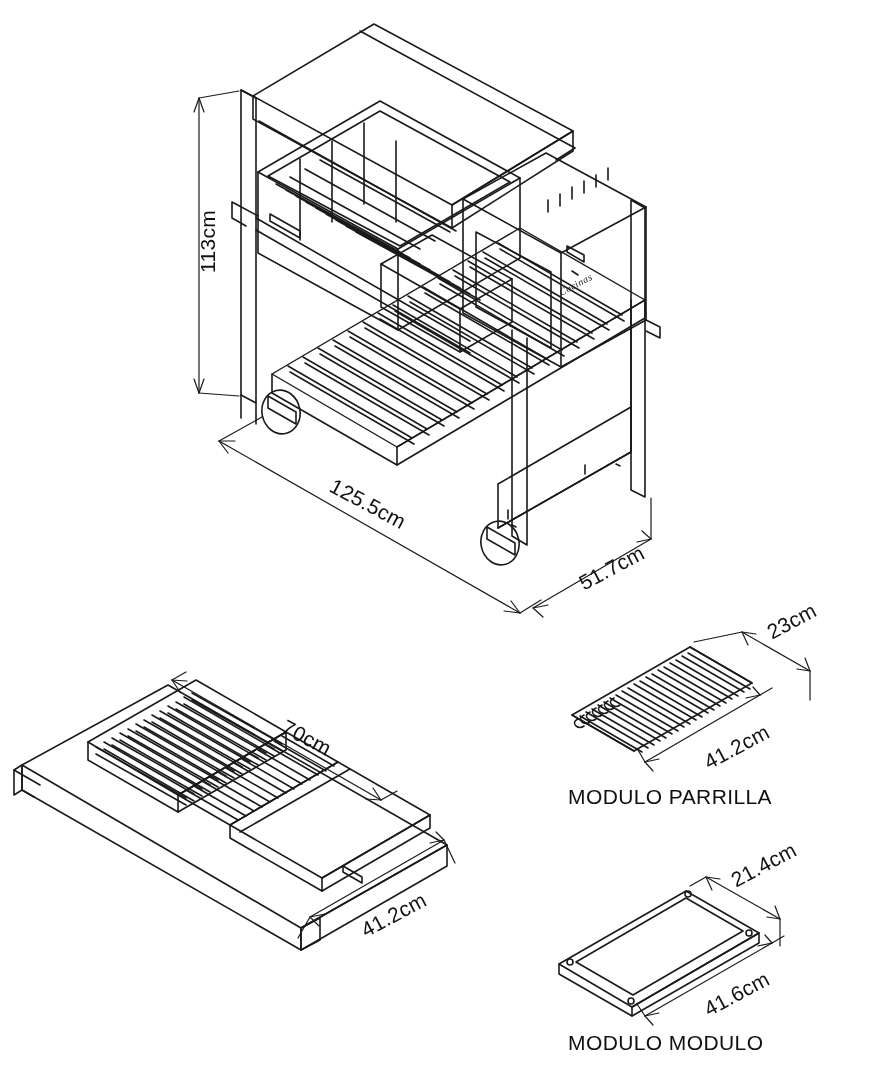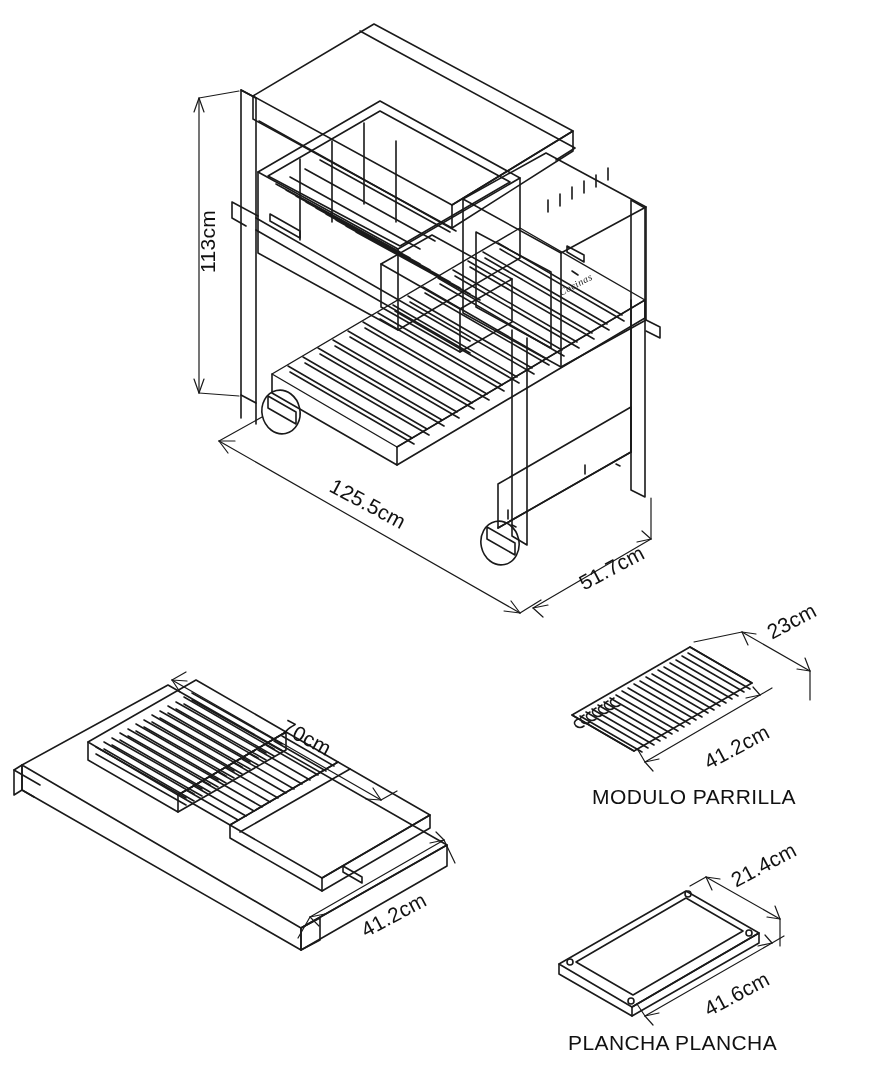--- a/index.html
+++ b/index.html
@@ -301,21 +301,21 @@
   <div class="brand" style="left: 557px; top: 288px; transform: rotate(-28deg); transform-origin: left top;">Cocinas</div>
 
   <div class="lbl dim rot-pos28" style="left:289px; top:715px;">70cm</div>
 
   <div class="lbl dim rot-neg28" style="left:357px; top:921px;">41.2cm</div>
 
   <div class="lbl dim rot-neg28" style="left:763px; top:623px;">23cm</div>
 
   <div class="lbl dim rot-neg28" style="left:700px; top:753px;">41.2cm</div>
 
-  <div class="lbl caption" style="left:592px; top:785px;">MODULO PARRILLA</div>
+  <div class="lbl caption" style="left:568px; top:785px;">MODULO PARRILLA</div>
 
   <div class="lbl dim rot-neg28" style="left:727px; top:871px;">21.4cm</div>
 
   <div class="lbl dim rot-neg28" style="left:700px; top:1000px;">41.6cm</div>
 
-  <div class="lbl caption" style="left:568px; top:1031px;">PLANCHA PLANCHA</div>
+  <div class="lbl caption" style="left:568px; top:1031px;">MODULO MODULO</div>
 
 </div>
 
 </body></html>

